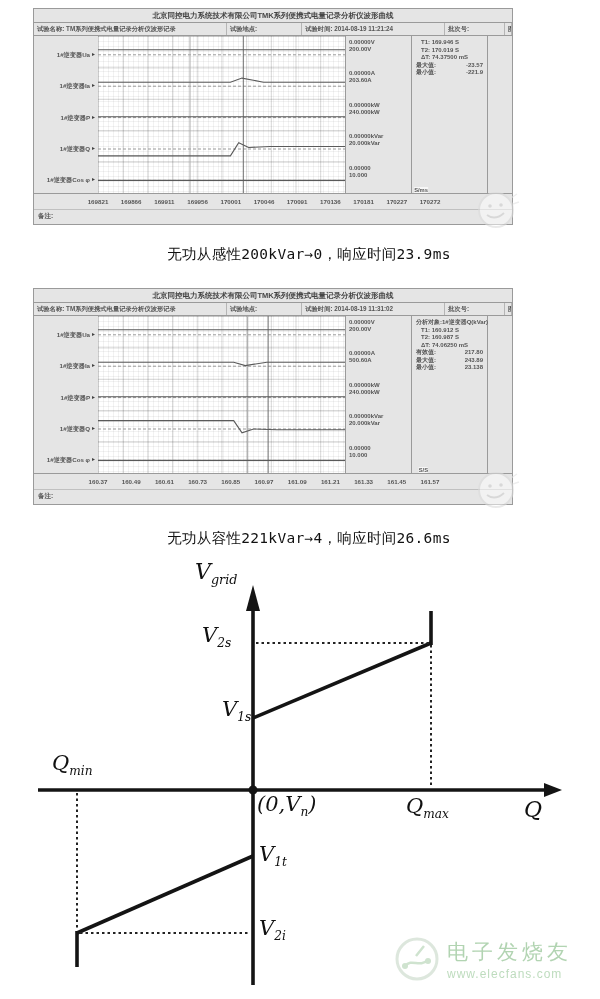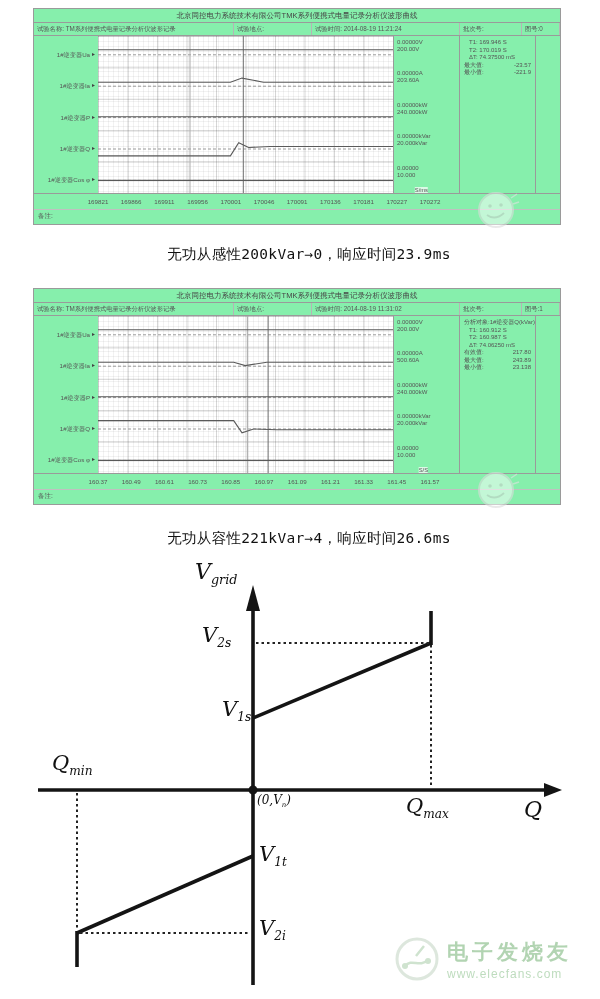--- a/index.html
+++ b/index.html
@@ -1,20 +1,20 @@
 <!DOCTYPE html>
 <html><head>
 <meta charset="utf-8">
 <style>
   *{box-sizing:border-box;margin:0;padding:0;}
   html,body{width:600px;height:999px;}
   body{background:#ffffff;position:relative;font-family:"Liberation Sans",sans-serif;overflow:hidden;}
 
   
-  .analyzer{position:absolute;left:33px;width:528px;border:1px solid #9a9a9a;background:#86efac;color:#555;}
+  .analyzer{position:absolute;left:33px;width:480px;border:1px solid #9a9a9a;background:#e5e5e5;color:#555;font-weight:bold;}
   #chart1{top:8px;} #chart2{top:288px;}
   .az-title{height:14px;line-height:14px;text-align:center;font-size:7.5px;color:#454545;border-bottom:1px solid #9a9a9a;white-space:nowrap;overflow:hidden;}
   .az-info{height:13px;display:flex;font-size:6.3px;line-height:12px;border-bottom:1px solid #9a9a9a;white-space:nowrap;}
   .az-cell{border-right:1px solid #b5b5b5;padding:0 3px;overflow:hidden;height:100%;}
   .az-cell:last-child{flex:1;}
   .az-body{height:158px;display:flex;border-bottom:1px solid #9a9a9a;position:relative;}
   .az-labels{width:64px;position:relative;font-size:6.2px;}
   .az-ch{position:absolute;right:2px;white-space:nowrap;color:#555;}
   .az-marker{font-size:5px;vertical-align:1px;margin-left:1px;color:#444;}
   .az-plot{flex:1;position:relative;background-color:#ffffff;border-right:1px solid #9a9a9a;
@@ -45,21 +45,21 @@
 
   
   .diagram{position:absolute;left:0;top:559px;width:600px;height:440px;}
   .diagram svg{position:absolute;inset:0;}
   .dlabel{position:absolute;font-family:"DejaVu Serif","Liberation Serif",serif;font-style:italic;color:#101010;font-size:21px;line-height:1;white-space:nowrap;}
   .dlabel sub{font-size:0.58em;line-height:0;}
   .dlabel .pre,.dlabel .post{font-style:italic;}
 
   
   .wm{position:absolute;left:392px;top:934px;display:flex;align-items:center;gap:5px;}
-  .wm-brand{font-size:21px;font-weight:bold;color:#b2d4b2;letter-spacing:4px;}
+  .wm-brand{font-size:21px;font-weight:normal;color:#b2d4b2;letter-spacing:4px;}
   .wm-url{font-size:12px;color:#bedcbe;letter-spacing:1px;margin-top:1px;}
 </style>
 </head>
 <body>
 
 <section class="analyzer" id="chart1">
     <div class="az-title">北京同控电力系统技术有限公司TMK系列便携式电量记录分析仪波形曲线</div>
     <div class="az-info">
       <div class="az-cell" style="width: 200px;">试验名称: TM系列便携式电量记录分析仪波形记录</div>
       <div class="az-cell" style="width: 78px;">试验地点:</div>
@@ -275,21 +275,21 @@
       <line x1="256" y1="84" x2="429" y2="84"></line>
       <line x1="431" y1="86" x2="431" y2="229"></line>
       <line x1="77" y1="234" x2="77" y2="371"></line>
       <line x1="80" y1="374" x2="250" y2="374"></line>
     </g>
   </svg>
   <div class="dlabel" style="left:195px;top:2px;font-size:22px;"><span>V</span><sub>grid</sub></div>
   <div class="dlabel" style="left:202px;top:66px;"><span>V</span><sub>2s</sub></div>
   <div class="dlabel" style="left:222px;top:140px;"><span>V</span><sub>1s</sub></div>
   <div class="dlabel" style="left:52px;top:194px;"><span>Q</span><sub>min</sub></div>
-  <div class="dlabel" style="left:257px;top:235px;font-size:12px;"><span class="pre">(0,</span><span>V</span><sub>n</sub><span class="post">)</span></div>
+  <div class="dlabel" style="left:257px;top:235px;font-size:21px;"><span class="pre">(0,</span><span>V</span><sub>n</sub><span class="post">)</span></div>
   <div class="dlabel" style="left:406px;top:237px;"><span>Q</span><sub>max</sub></div>
   <div class="dlabel" style="left:524px;top:240px;font-size:22px;"><span>Q</span></div>
   <div class="dlabel" style="left:259px;top:285px;"><span>V</span><sub>1t</sub></div>
   <div class="dlabel" style="left:259px;top:359px;"><span>V</span><sub>2i</sub></div>
 </div>
 
 <div class="wm">
   <svg width="50" height="50" viewBox="0 0 50 50">
     <circle cx="25" cy="25" r="20" fill="#ffffff" stroke="#dde7dd" stroke-width="3"></circle>
     <path d="M13 32 C20 24, 27 34, 36 26 M32 12 L24 22" fill="none" stroke="#cfe3cf" stroke-width="2.5"></path>

